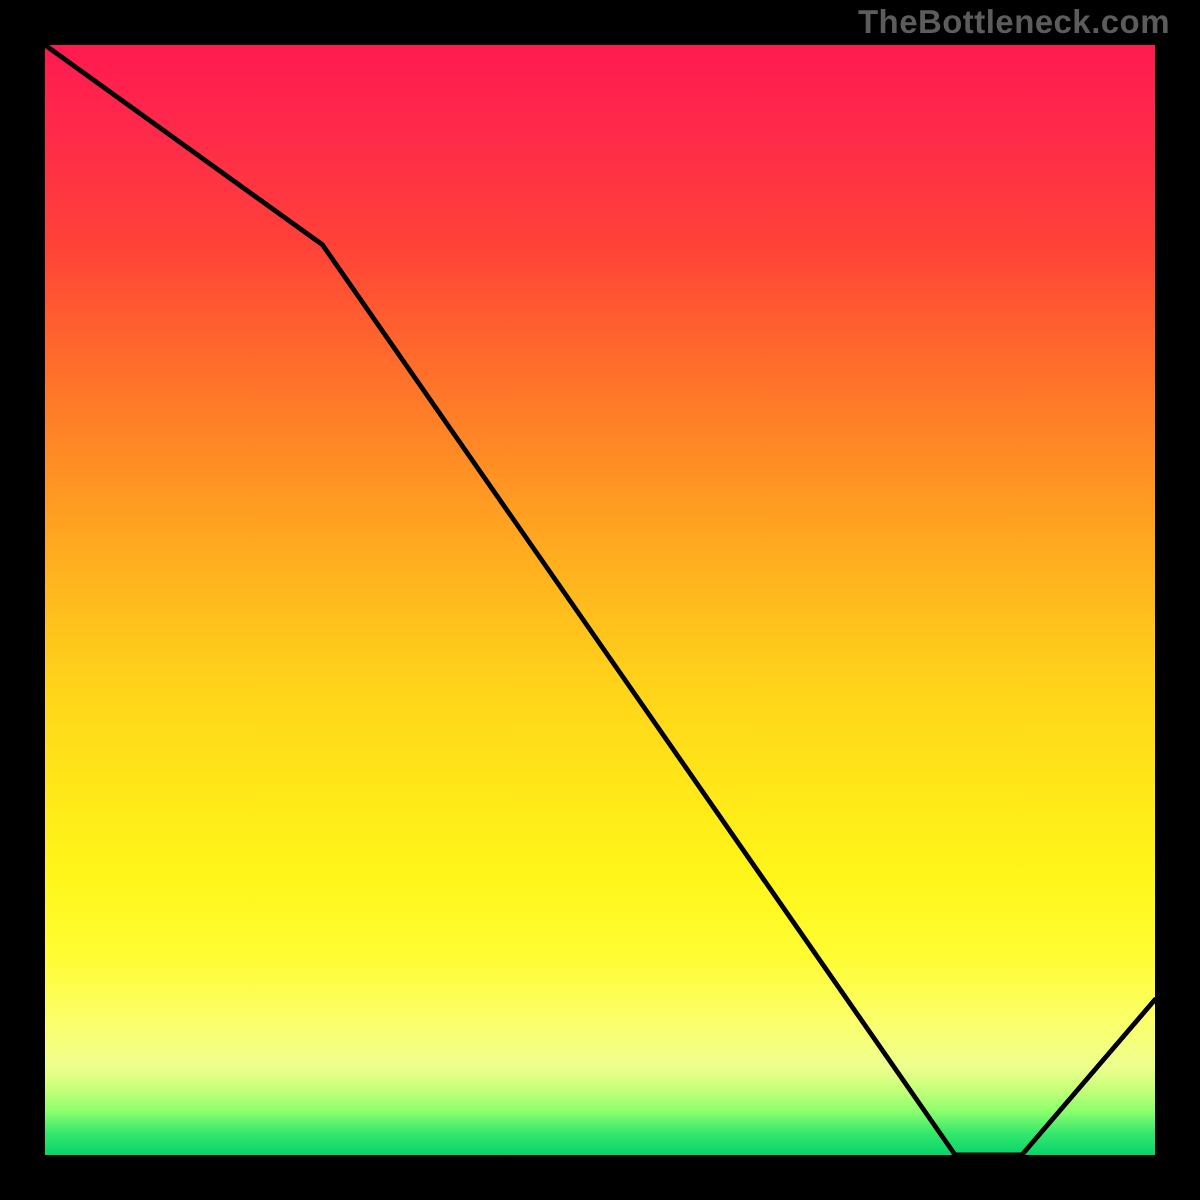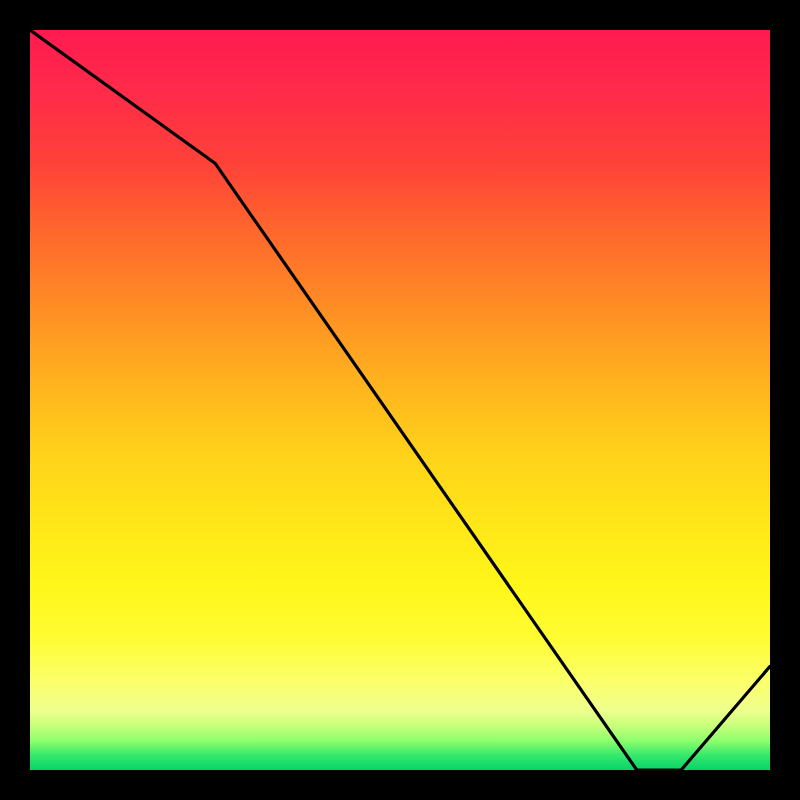--- a/index.html
+++ b/index.html
@@ -71,20 +71,21 @@
     letter-spacing: -0.5px;
     z-index: 4;
     white-space: nowrap;
   }
 </style>
 </head>
 <body>
 
 <div class="frame">
 
+  <div class="watermark">TheBottleneck.com</div>
 
   <div class="plot"></div>
 
   <svg class="line" viewBox="0 0 740 740" preserveAspectRatio="none">
     <polyline id="curve" fill="none" stroke="#000" stroke-width="3.2" stroke-linejoin="round" stroke-linecap="round" points="0.0,0.0 185.0,133.2 606.8,740.0 651.2,740.0 740.0,636.4"></polyline>
   </svg>
 
   <div class="bottom-label" id="bottom-label" style="left: 604.2px; top: 741.2px;"></div>
 
 </div>

